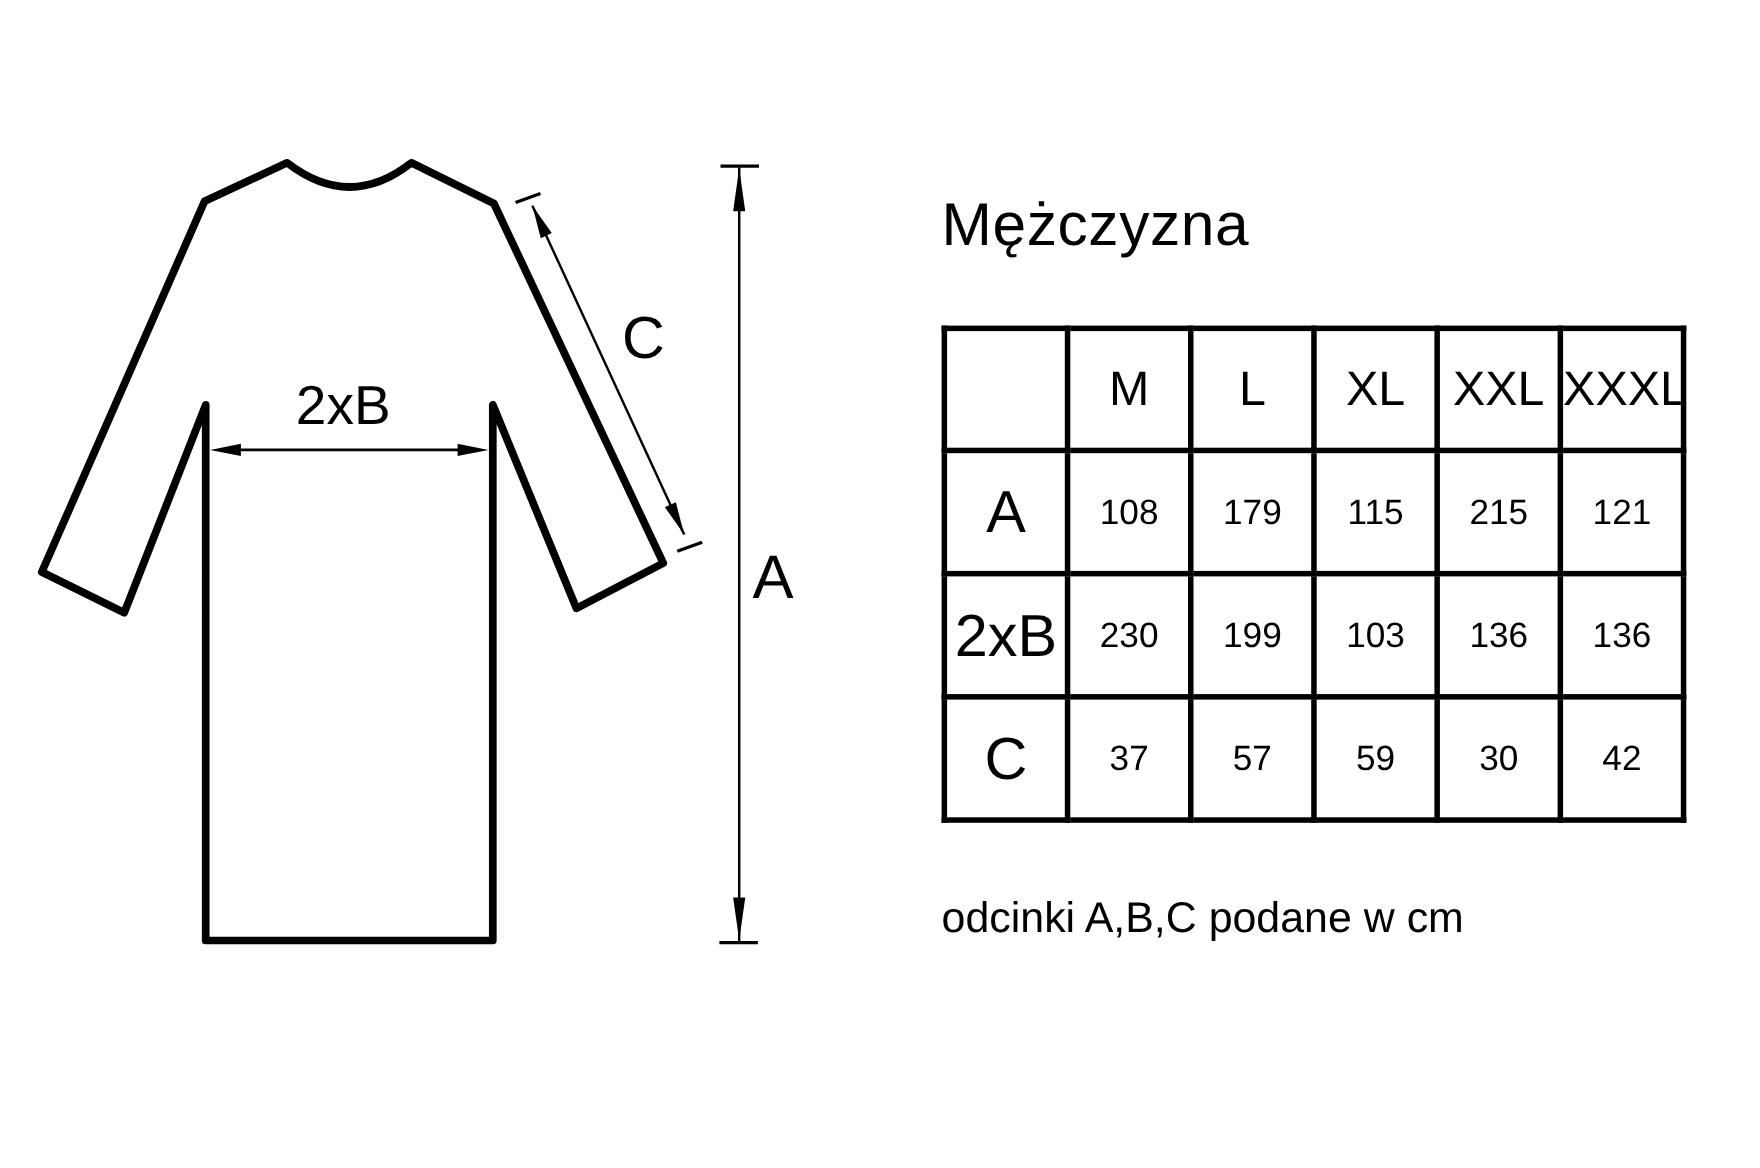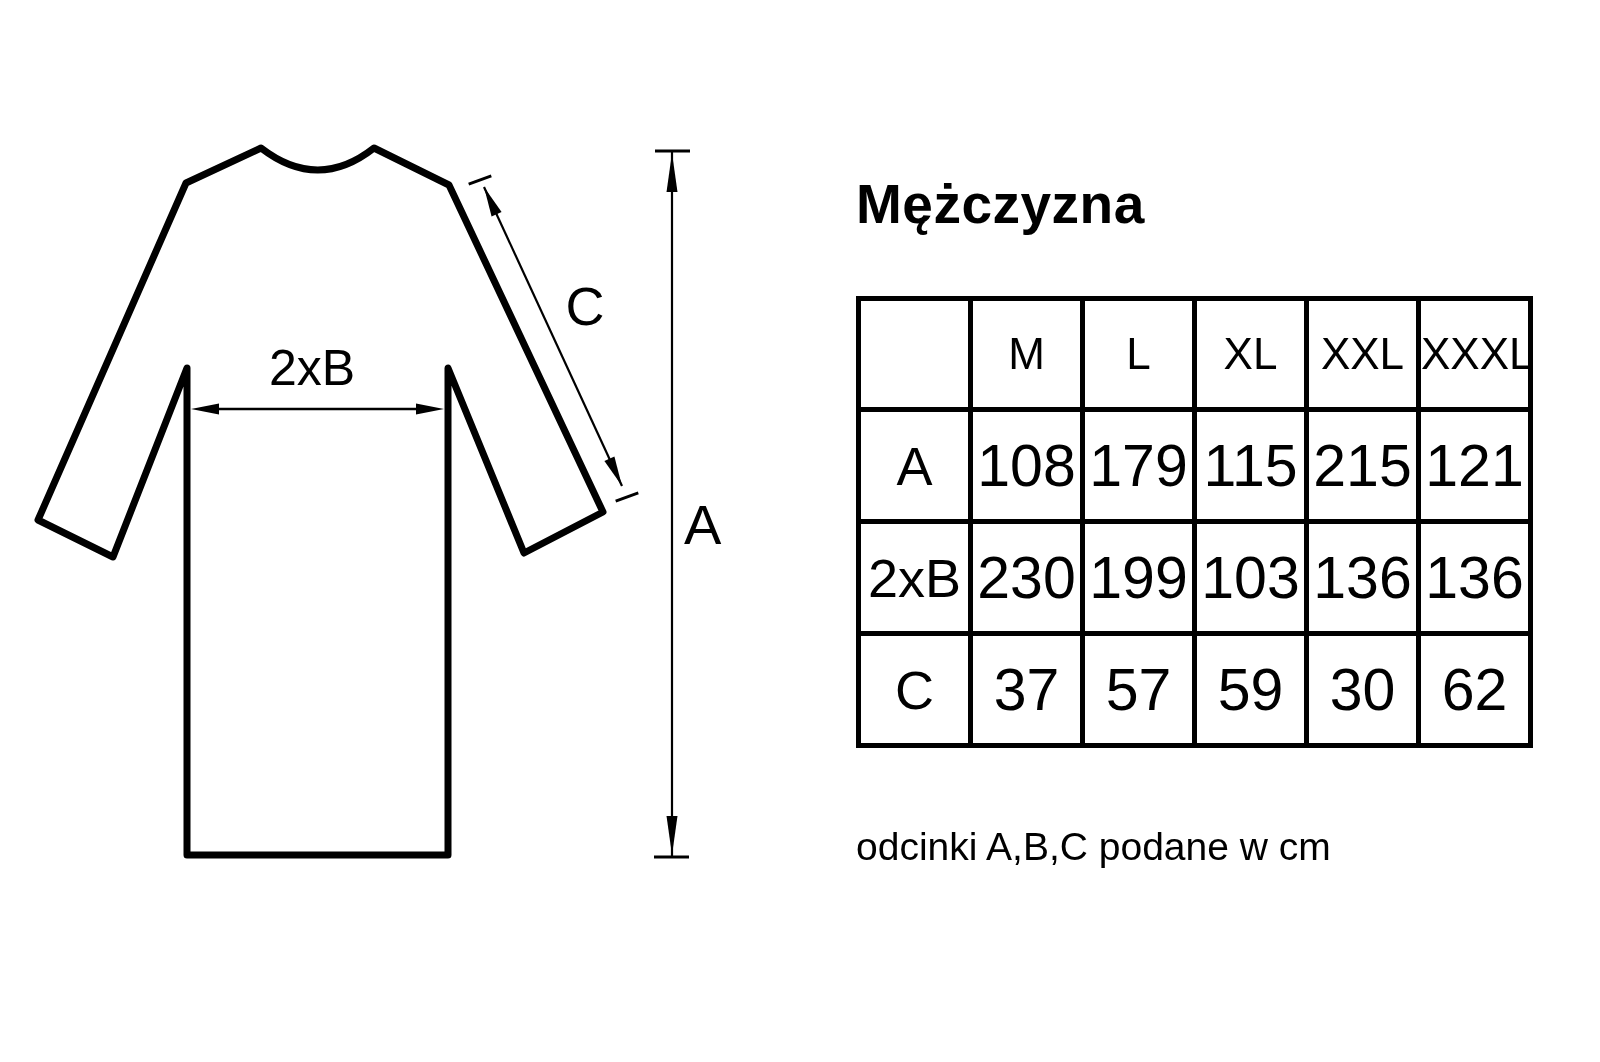--- a/index.html
+++ b/index.html
@@ -19,21 +19,21 @@
   .garment-svg {
     position: absolute;
     left: 0;
     top: 0;
   }
   .page-title {
     position: absolute;
     left: 856px;
     top: 177px;
     font-size: 55px;
-    font-weight: 700;
+    font-weight: 400;
     line-height: 1;
     letter-spacing: 0.5px;
     color: #000000;
     white-space: nowrap;
     text-align: right;
   }
   .size-table {
     position: absolute;
     left: 856px;
     top: 296px;
@@ -48,30 +48,29 @@
     padding: 0;
     font-weight: 400;
     background: #ffffff;
     overflow: hidden;
   }
   .size-table col { width: 112px; }
   .size-table thead tr { height: 111px; }
   .size-table tbody tr { height: 112px; }
   .size-table thead th { font-size: 44px; }
   .size-table tbody th { font-size: 54px; }
-  .size-table tbody td { font-size: 59px; }
+  .size-table tbody td { font-size: 32px; }
   .units-note {
     position: absolute;
     left: 856px;
     top: 815px;
     font-size: 39px;
     line-height: 1;
     color: #000000;
     white-space: nowrap;
-    margin-top: 12px;
   }
 </style>
 </head>
 <body>
 
 <div class="page">
 
   <svg class="garment-svg" width="800" height="1062" viewBox="0 0 800 1062">
 
     <path d="M 186 183
@@ -151,20 +150,20 @@
         <td>103</td>
         <td>136</td>
         <td>136</td>
       </tr>
       <tr>
         <th>C</th>
         <td>37</td>
         <td>57</td>
         <td>59</td>
         <td>30</td>
-        <td>62</td>
+        <td>42</td>
       </tr>
     </tbody>
   </table>
 
   <div class="units-note">odcinki A,B,C podane w cm</div>
 
 </div>
 
 </body></html>

